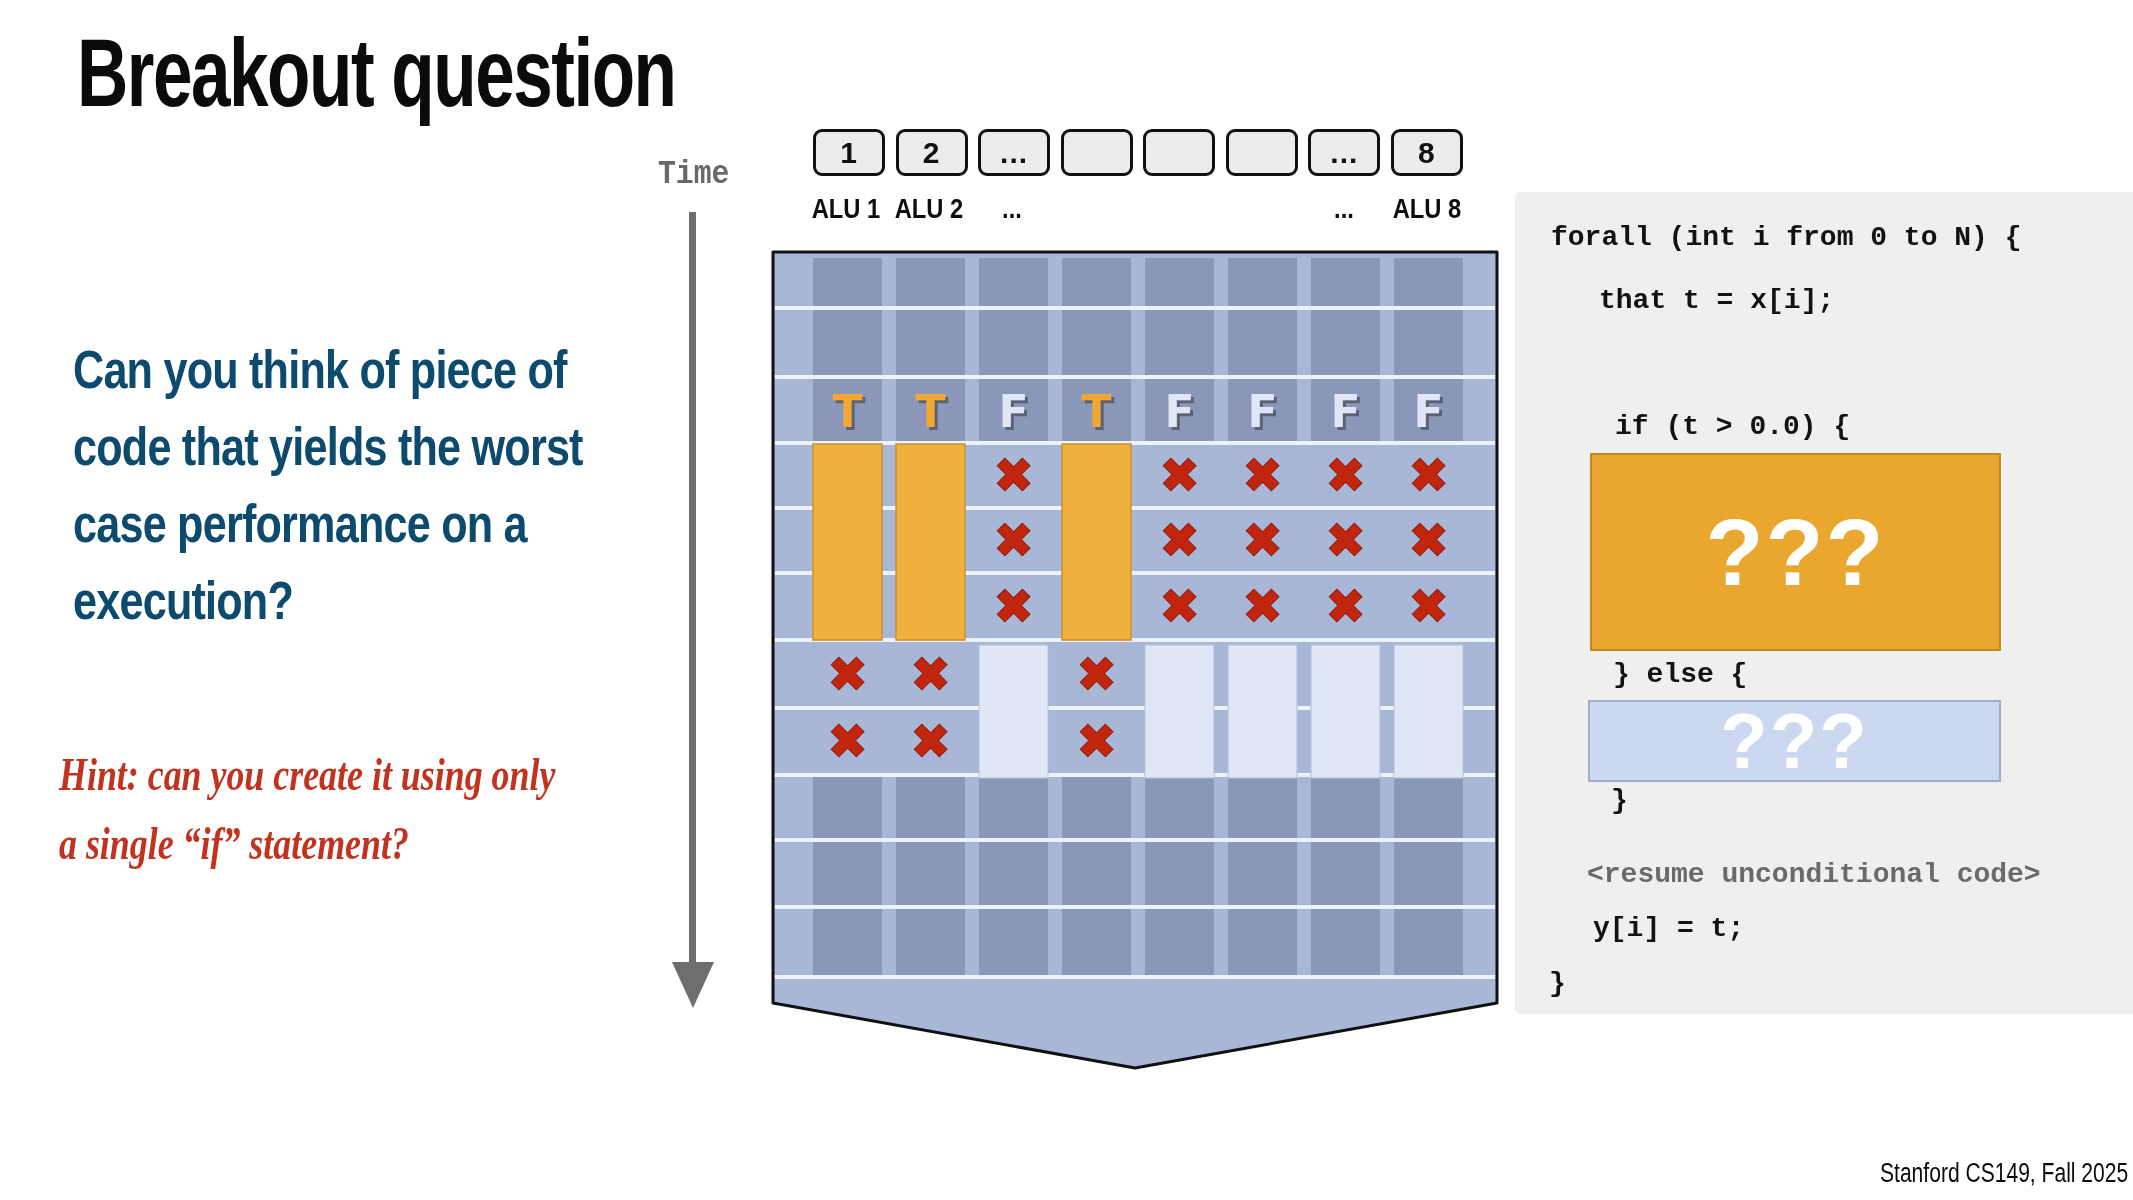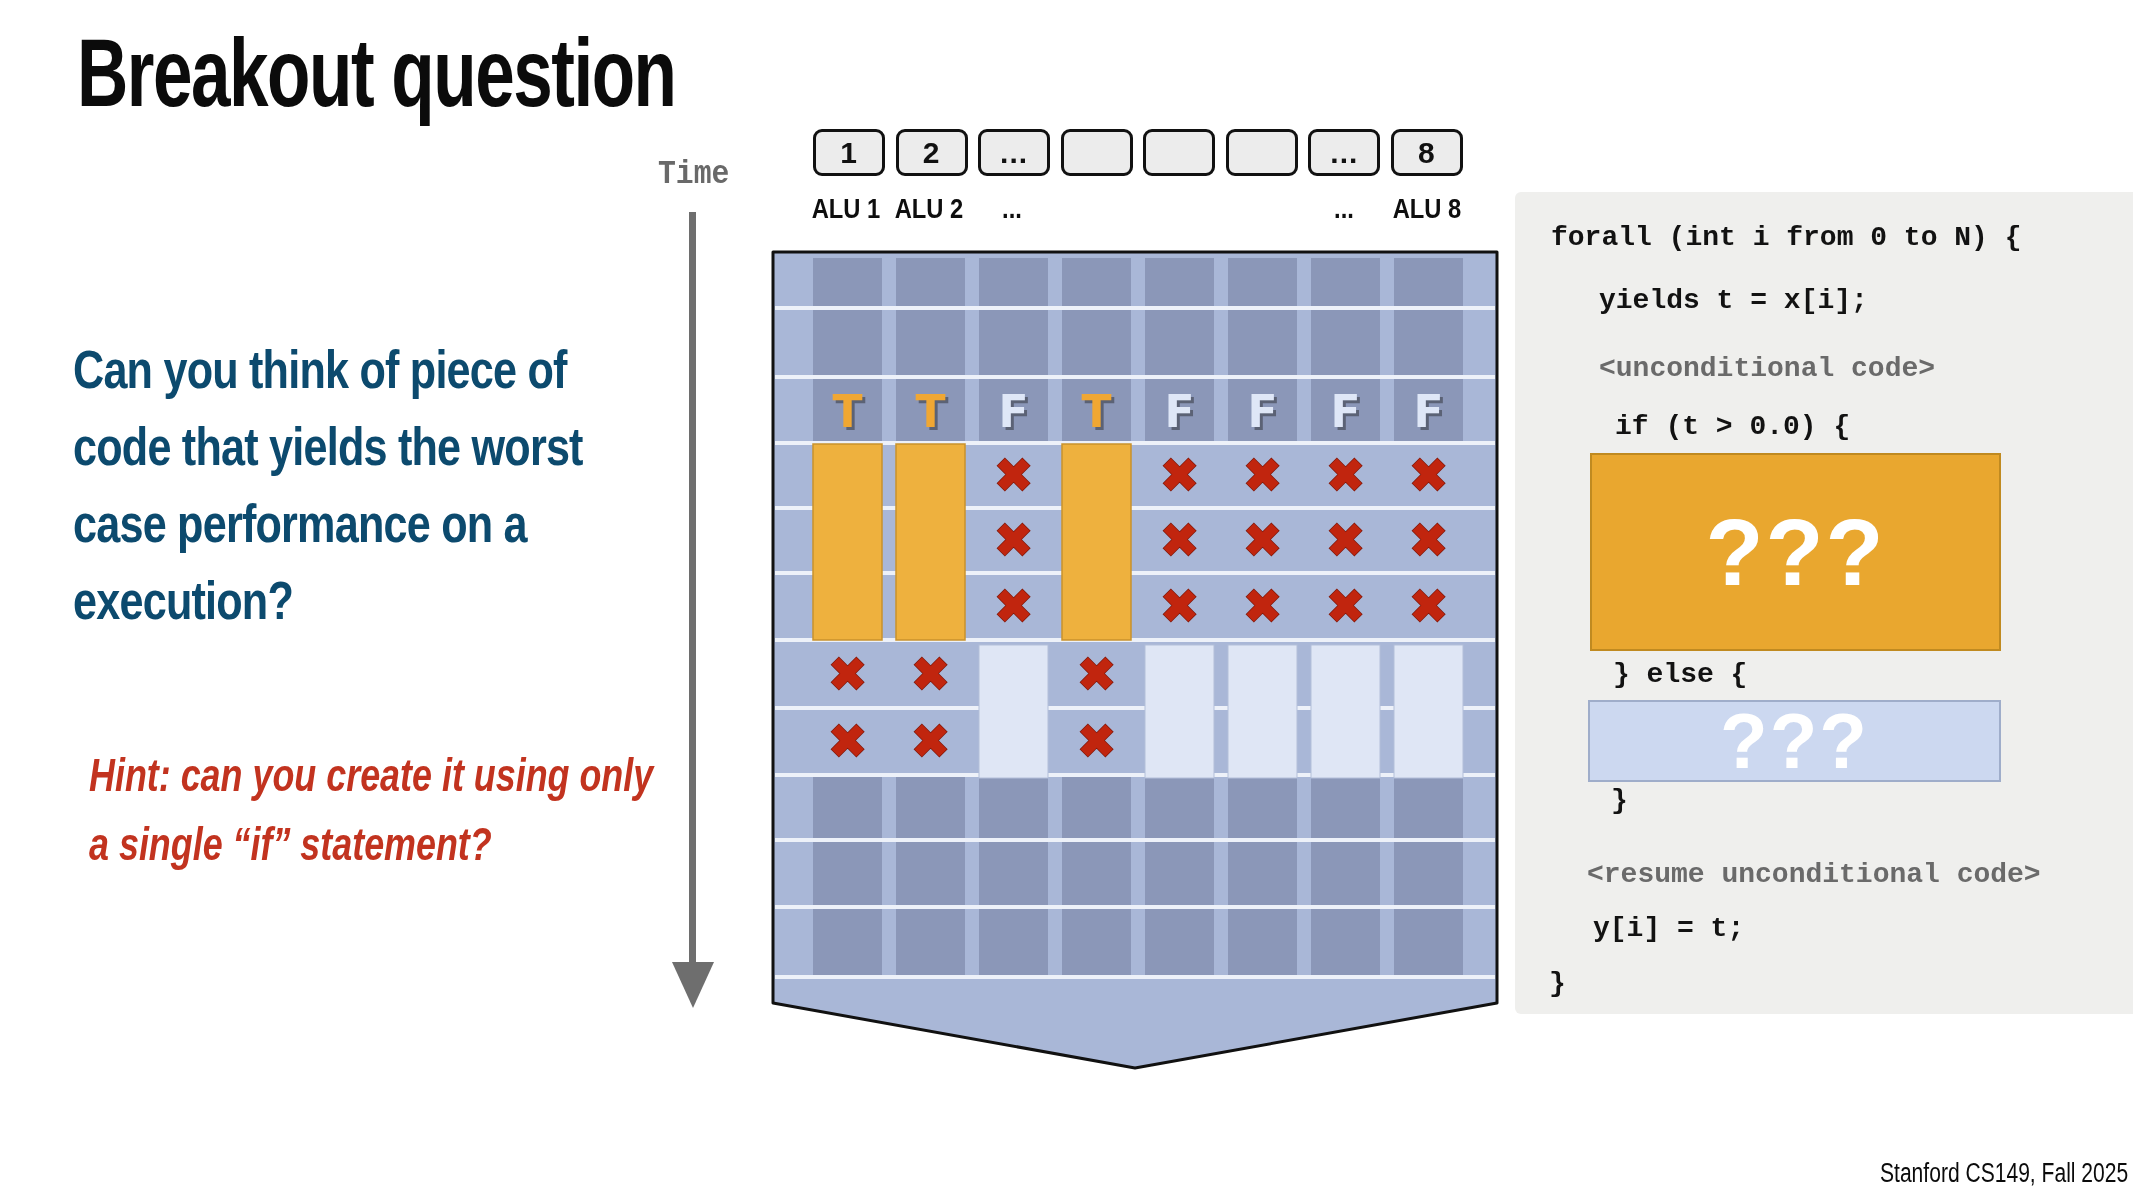--- a/index.html
+++ b/index.html
@@ -13,21 +13,21 @@
   
   #title{left:73px;top:14px;font-size:96px;font-weight:bold;letter-spacing:-2px;color:#0b0b0b;}
   #title .cond{transform:scaleX(.74);}
 
   
   #question{left:73px;top:338px;}
   #question .qline{height:77px;font-size:54px;font-weight:bold;letter-spacing:-1px;color:#0c4a6e;}
   #question .cond{transform:scaleX(.80);}
 
   
-  #hint{left:89px;top:748px;}
+  #hint{left:59px;top:748px;font-family:Liberation Serif, serif;}
   #hint .hline{height:69px;font-size:46px;font-weight:bold;font-style:italic;color:#c2331f;}
   #hint .cond{transform:scaleX(.78);}
 
   
   #time-label{left:658px;top:156px;font-size:33px;font-weight:bold;color:#696969;font-family:Liberation Mono, monospace;}
   #time-label .cond{transform:scaleX(.9);}
   #time-arrow-line{left:689px;top:212px;width:7px;height:752px;background:#6e6e6e;}
   #time-arrow-head{left:672px;top:962px;width:0;height:0;
     border-left:21px solid transparent;border-right:21px solid transparent;border-top:46px solid #6e6e6e;}
 
@@ -171,22 +171,21 @@
       <text x="582.5" y="297" text-anchor="middle" dominant-baseline="central" font-size="48" font-weight="bold" fill="#c1250e" stroke="#801708" stroke-width="1.5" paint-order="stroke">✖</text>
       <text x="582.5" y="363" text-anchor="middle" dominant-baseline="central" font-size="48" font-weight="bold" fill="#c1250e" stroke="#801708" stroke-width="1.5" paint-order="stroke">✖</text>
       <text x="665.5" y="232" text-anchor="middle" dominant-baseline="central" font-size="48" font-weight="bold" fill="#c1250e" stroke="#801708" stroke-width="1.5" paint-order="stroke">✖</text>
       <text x="665.5" y="297" text-anchor="middle" dominant-baseline="central" font-size="48" font-weight="bold" fill="#c1250e" stroke="#801708" stroke-width="1.5" paint-order="stroke">✖</text>
       <text x="665.5" y="363" text-anchor="middle" dominant-baseline="central" font-size="48" font-weight="bold" fill="#c1250e" stroke="#801708" stroke-width="1.5" paint-order="stroke">✖</text>
     </svg>
 </div>
 
 <div class="abs" id="code-panel">
   <div class="code-line" style="left:36px; top:30px;">forall (int i from 0 to N) {</div>
-  <div class="code-line" style="left:84px; top:93px;">yields t = x[i];</div>
-  <div class="code-line code-gray" style="left:84px; top:161px;">&lt;unconditional code&gt;</div>
+  <div class="code-line" style="left:84px; top:93px;">that t = x[i];</div>
   <div class="code-line" style="left:100px;top:219px;">if (t &gt; 0.0) {</div>
   <div id="if-box">
     <span class="q3">???</span>
   </div>
   <div class="code-line" style="left:98px; top:467px;">} else {</div>
   <div id="else-box">
     <span class="q3">???</span>
   </div>
   <div class="code-line" style="left:96px; top:593px;">}</div>
   <div class="code-line code-gray" style="left:72px; top:667px;">&lt;resume unconditional code&gt;</div>

